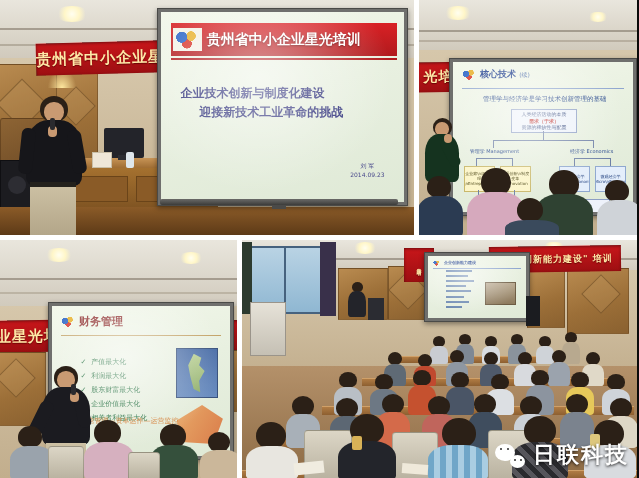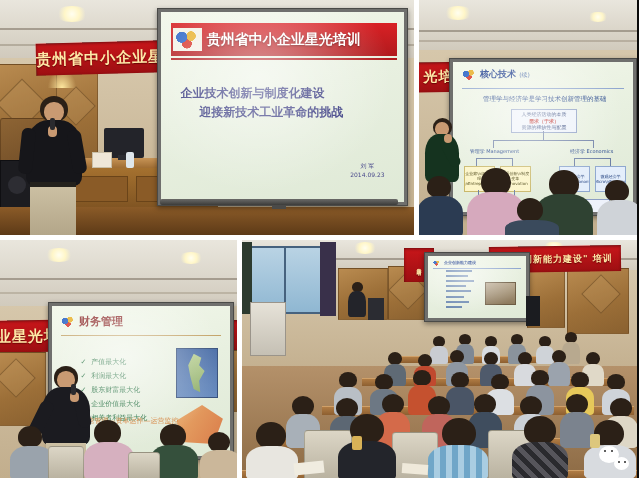--- a/index.html
+++ b/index.html
@@ -760,18 +760,19 @@
 
       <div class="watermark">
         <span class="wechat-icon">
           <span class="b1"></span>
             <span class="b2"></span>
           <span class="d" style="left:5px; top:6px;"></span>
           <span class="d" style="left:12px; top:6px;"></span>
           <span class="d" style="right:9px; bottom:7px;"></span>
           <span class="d" style="right:3px; bottom:7px;"></span>
         </span>
+        <span class="wm-text">日联科技</span>
       </div>
     </div>
   </div>
 
   <div class="edge-right"></div>
 </div>
 
 </body></html>

